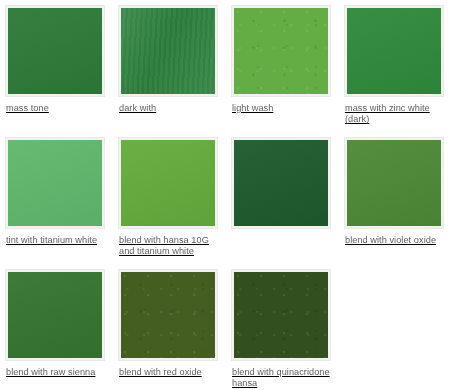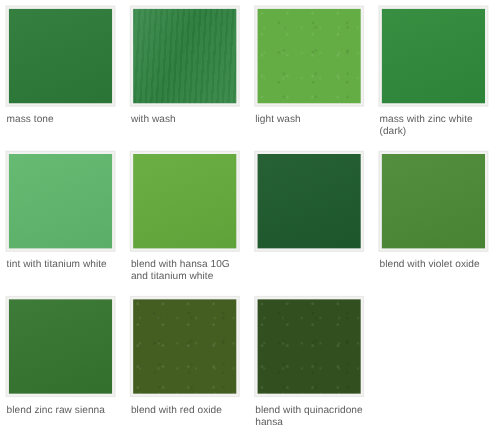--- a/index.html
+++ b/index.html
@@ -16,20 +16,21 @@
   }
   #swatch-chart {
     width: 360px;
     height: 390px;
     box-sizing: border-box;
     padding: 6px 0 0 6px;
     display: grid;
     grid-template-columns: repeat(4, 113px);
     grid-template-rows: 132px 132px 126px;
     background: #ffffff;
+    text-decoration: underline;
   }
   .swatch-cell {
     width: 113px;
     box-sizing: border-box;
     padding-right: 12px;
     display: flex;
     flex-direction: column;
     align-items: flex-start;
   }
   .swatch-frame {
@@ -92,21 +93,21 @@
     <div class="swatch-cell">
       <div class="swatch-frame">
         <div class="swatch-paint flat" style="background-color: rgb(44, 122, 56);"></div>
       </div>
       <div class="swatch-label">mass tone</div>
     </div>
     <div class="swatch-cell">
       <div class="swatch-frame">
         <div class="swatch-paint wash" style="background-color: rgb(47, 131, 64);"></div>
       </div>
-      <div class="swatch-label">with wash</div>
+      <div class="swatch-label">dark with</div>
     </div>
     <div class="swatch-cell">
       <div class="swatch-frame">
         <div class="swatch-paint tex" style="background-color: rgb(100, 173, 68);"></div>
       </div>
       <div class="swatch-label">light wash</div>
     </div>
     <div class="swatch-cell">
       <div class="swatch-frame">
         <div class="swatch-paint flat" style="background-color: rgb(47, 138, 58);"></div>
@@ -133,21 +134,21 @@
     <div class="swatch-cell">
       <div class="swatch-frame">
         <div class="swatch-paint flat" style="background-color: rgb(75, 138, 53);"></div>
       </div>
       <div class="swatch-label">blend with violet oxide</div>
     </div>
     <div class="swatch-cell">
       <div class="swatch-frame">
         <div class="swatch-paint flat" style="background-color: rgb(53, 117, 47);"></div>
       </div>
-      <div class="swatch-label">blend zinc raw sienna</div>
+      <div class="swatch-label">blend with raw sienna</div>
     </div>
     <div class="swatch-cell">
       <div class="swatch-frame">
         <div class="swatch-paint tex" style="background-color: rgb(68, 94, 34);"></div>
       </div>
       <div class="swatch-label">blend with red oxide</div>
     </div>
     <div class="swatch-cell">
       <div class="swatch-frame">
         <div class="swatch-paint tex" style="background-color: rgb(50, 80, 31);"></div>

